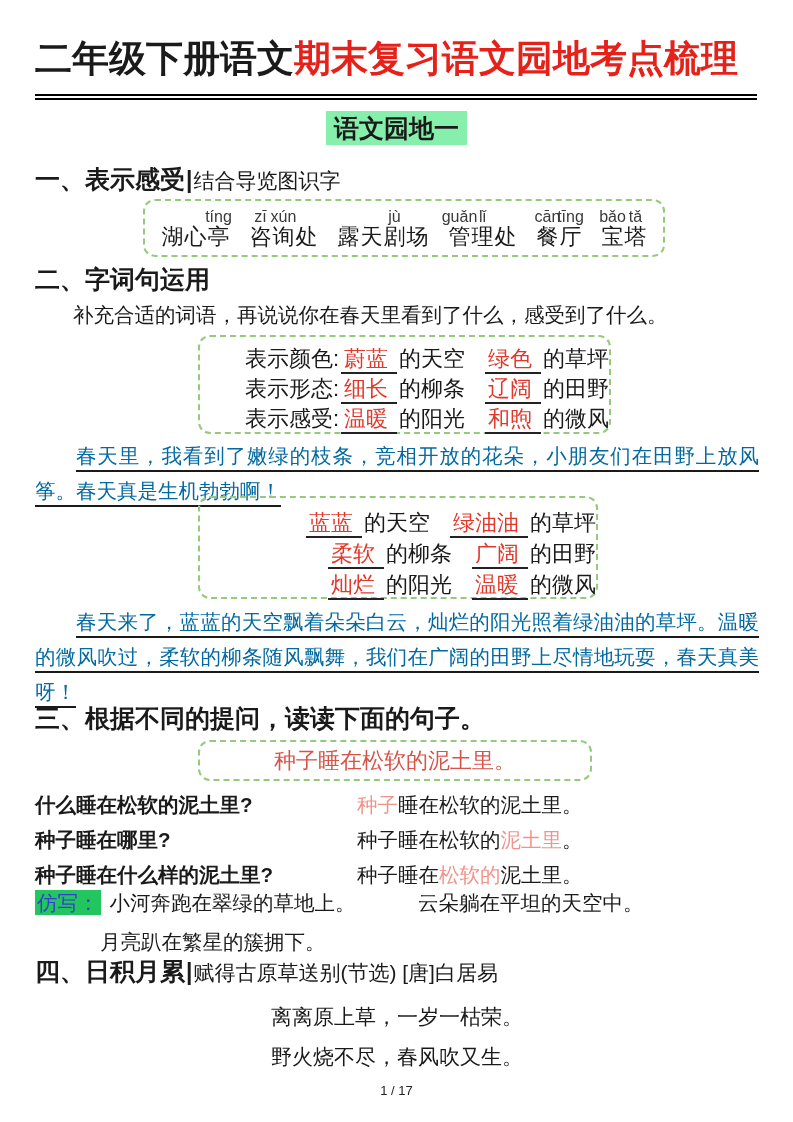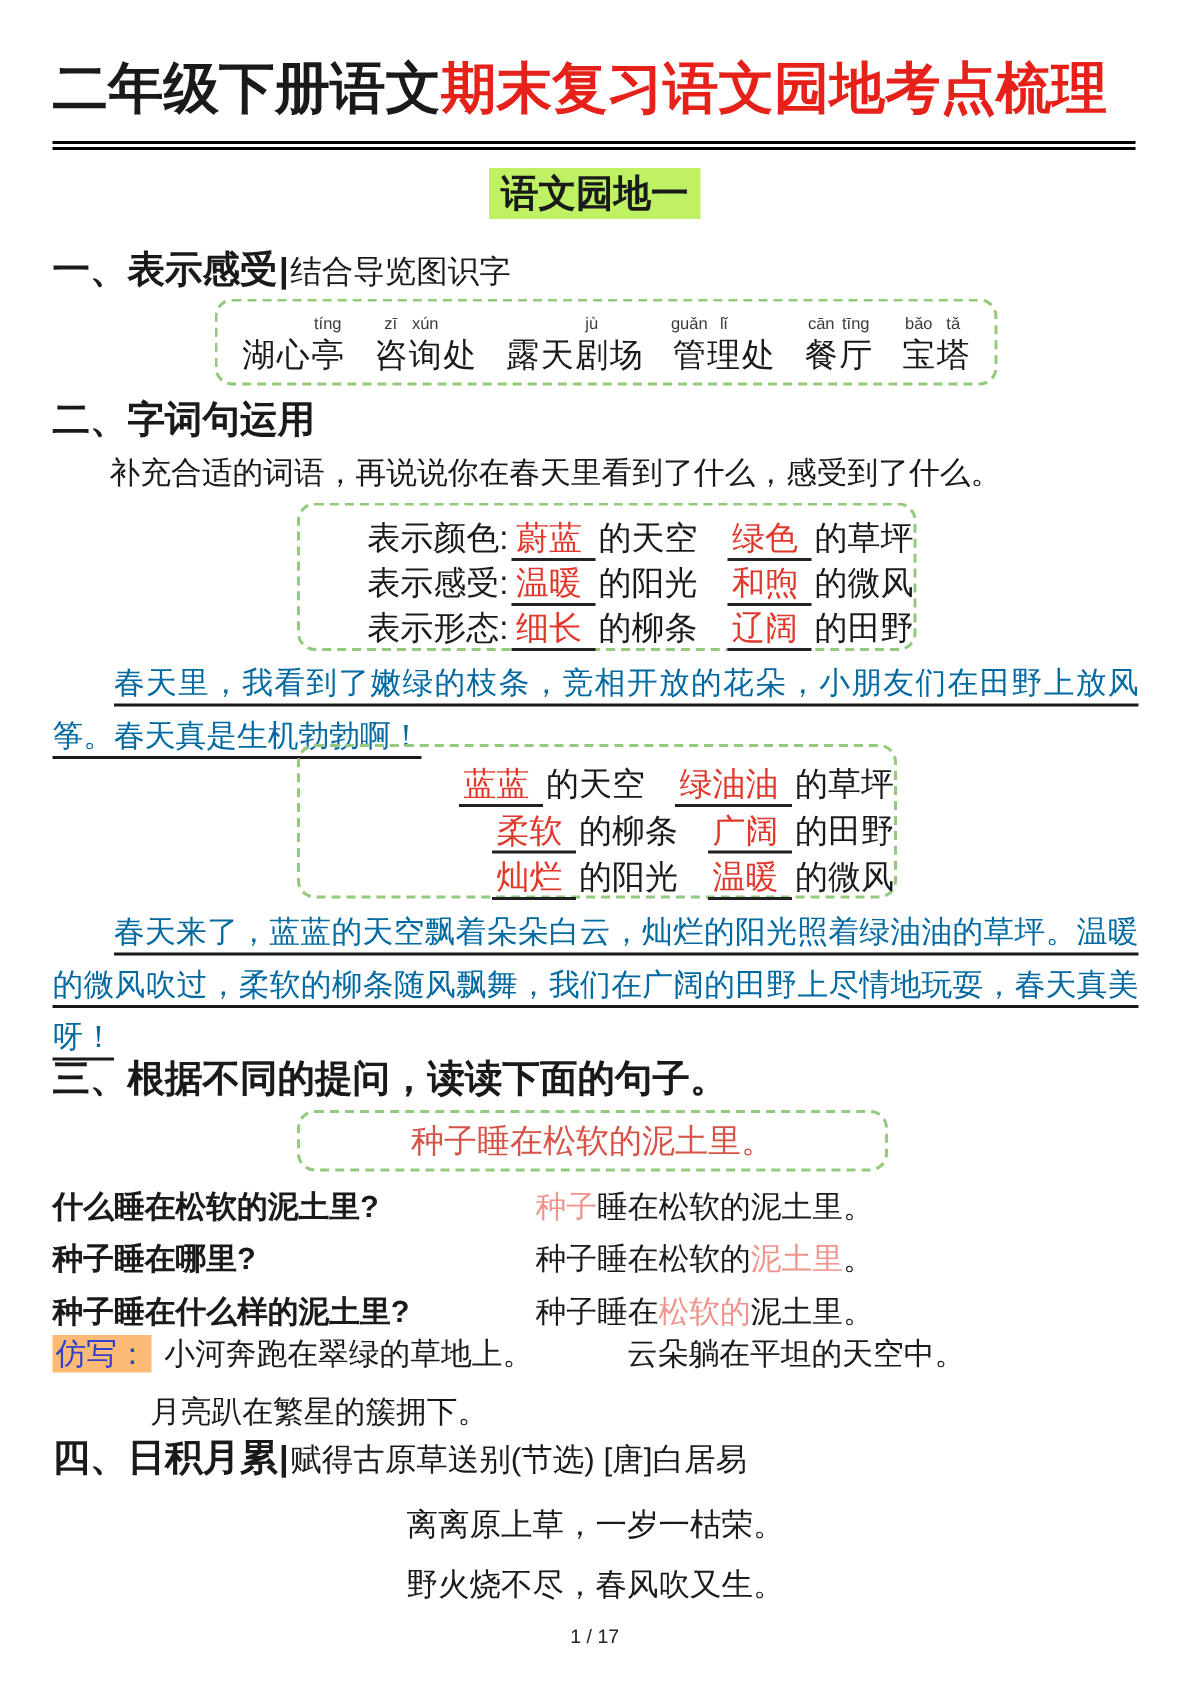--- a/index.html
+++ b/index.html
@@ -7,38 +7,38 @@
         font-family:"Liberation Sans",sans-serif;color:#1a1a1a;}
   .abs{position:absolute;}
 
   
   #title{left:35px;top:34px;width:722px;font-size:37px;font-weight:700;white-space:nowrap;
          border-bottom:6px double #000;padding-bottom:10px;}
   #title .red{color:#e6211a;}
 
   
   #subtitle{left:0;top:112px;width:100%;text-align:center;}
-  #subtitle span{font-size:25px;font-weight:700;background:#bef264;padding:3px 8px;}
+  #subtitle span{font-size:25px;font-weight:700;background:#86efac;padding:3px 8px;}
 
   
   .h-bold{font-size:25px;font-weight:700;}
   .h-sep{font-size:23px;font-weight:700;margin:0 1px;}
   .h-rest{font-size:21px;font-weight:400;}
   #s1-heading{left:35px;top:163px;}
   #s2-heading{left:35px;top:263px;}
   #s3-heading{left:35px;top:702px;}
   #s4-heading{left:35px;top:955px;}
 
   
   #pinyin-box{left:143px;top:199px;width:522px;height:58px;border:2px dashed #94ca7b;
               border-radius:12px;box-sizing:border-box;display:flex;justify-content:center;
               align-items:flex-end;gap:19px;padding-bottom:5px;}
   .word{display:flex;}
   .cell{display:flex;flex-direction:column;align-items:center;width:23px;}
-  .py{height:15px;line-height:15px;font-size:11px;color:#3a3a3a;white-space:nowrap;}
+  .py{height:15px;line-height:15px;font-size:16px;color:#3a3a3a;white-space:nowrap;}
   .ch{font-size:22px;line-height:26px;}
 
   
   .gbox{border:2px dashed #94ca7b;border-radius:12px;box-sizing:border-box;font-size:22px;text-align:right;}
   #box1{left:198px;top:335px;width:413px;height:99px;padding:7px 0 0 24px;}
   #box2{left:198px;top:496px;width:400px;height:103px;padding:9px 0 0 62px;}
   #box1 .box-row{line-height:30px;white-space:nowrap;}
   #box2 .box-row{line-height:31px;white-space:nowrap;}
   .blank{color:#e0392c;border-bottom:2px solid #222;padding:0 9px 1px 3px;margin:0 2px;}
   .gap{display:inline-block;width:18px;}
@@ -53,21 +53,21 @@
 
   
   #box3{left:198px;top:740px;width:394px;height:41px;display:flex;align-items:center;
         justify-content:center;color:#d65347;}
   #qa{left:35px;top:787px;width:724px;font-size:20.5px;}
   .qa-row{display:flex;height:35px;line-height:35px;}
   .q{width:322px;font-weight:bold;}
   .pink{color:#ee948c;}
   #fangxie{left:35px;top:888px;width:724px;font-size:20.5px;}
   .fx-row1{position:relative;line-height:30px;}
-  .fx-label{color:#3440cf;background:#fdba74;padding:1px 2px;text-align:right;}
+  .fx-label{color:#3440cf;background:#22c55e;padding:1px 2px;text-align:right;}
   .fx-t1{margin-left:9px;}
   .fx-t2{position:absolute;left:383px;top:0;}
   .fx-row2{margin-left:65px;margin-top:9px;line-height:30px;}
 
   
   #poem{left:35px;top:997px;width:724px;text-align:center;font-size:21px;}
   #poem div{line-height:40px;}
   #pagenum{left:0;top:1083px;width:100%;text-align:center;font-size:13px;color:#222;}
 </style>
 </head>
@@ -170,22 +170,22 @@
       </div>
     </div>
 
   <div class="abs" id="s2-heading">
     <span class="h-bold">二、字词句运用</span>
   </div>
   <div class="abs" id="s2-intro">补充合适的词语，再说说你在春天里看到了什么，感受到了什么。</div>
 
   <div class="abs gbox" id="box1">
       <div class="box-row"><span>表示颜色:</span><span class="blank">蔚蓝</span><span>的天空</span><span class="gap"></span><span class="blank">绿色</span><span>的草坪</span></div>
+      <div class="box-row"><span>表示形态:</span><span class="blank">细长</span><span>的柳条</span><span class="gap"></span><span class="blank">辽阔</span><span>的田野</span></div>
       <div class="box-row"><span>表示感受:</span><span class="blank">温暖</span><span>的阳光</span><span class="gap"></span><span class="blank">和煦</span><span>的微风</span></div>
-      <div class="box-row"><span>表示形态:</span><span class="blank">细长</span><span>的柳条</span><span class="gap"></span><span class="blank">辽阔</span><span>的田野</span></div>
     </div>
 
   <div class="abs red-para" id="para1">春天里，我看到了嫩绿的枝条，竞相开放的花朵，小朋友们在田野上放风筝。春天真是生机勃勃啊！</div>
 
   <div class="abs gbox" id="box2">
       <div class="box-row"><span class="blank">蓝蓝</span><span>的天空</span><span class="gap"></span><span class="blank">绿油油</span><span>的草坪</span></div>
       <div class="box-row"><span class="blank">柔软</span><span>的柳条</span><span class="gap"></span><span class="blank">广阔</span><span>的田野</span></div>
       <div class="box-row"><span class="blank">灿烂</span><span>的阳光</span><span class="gap"></span><span class="blank">温暖</span><span>的微风</span></div>
     </div>
 

